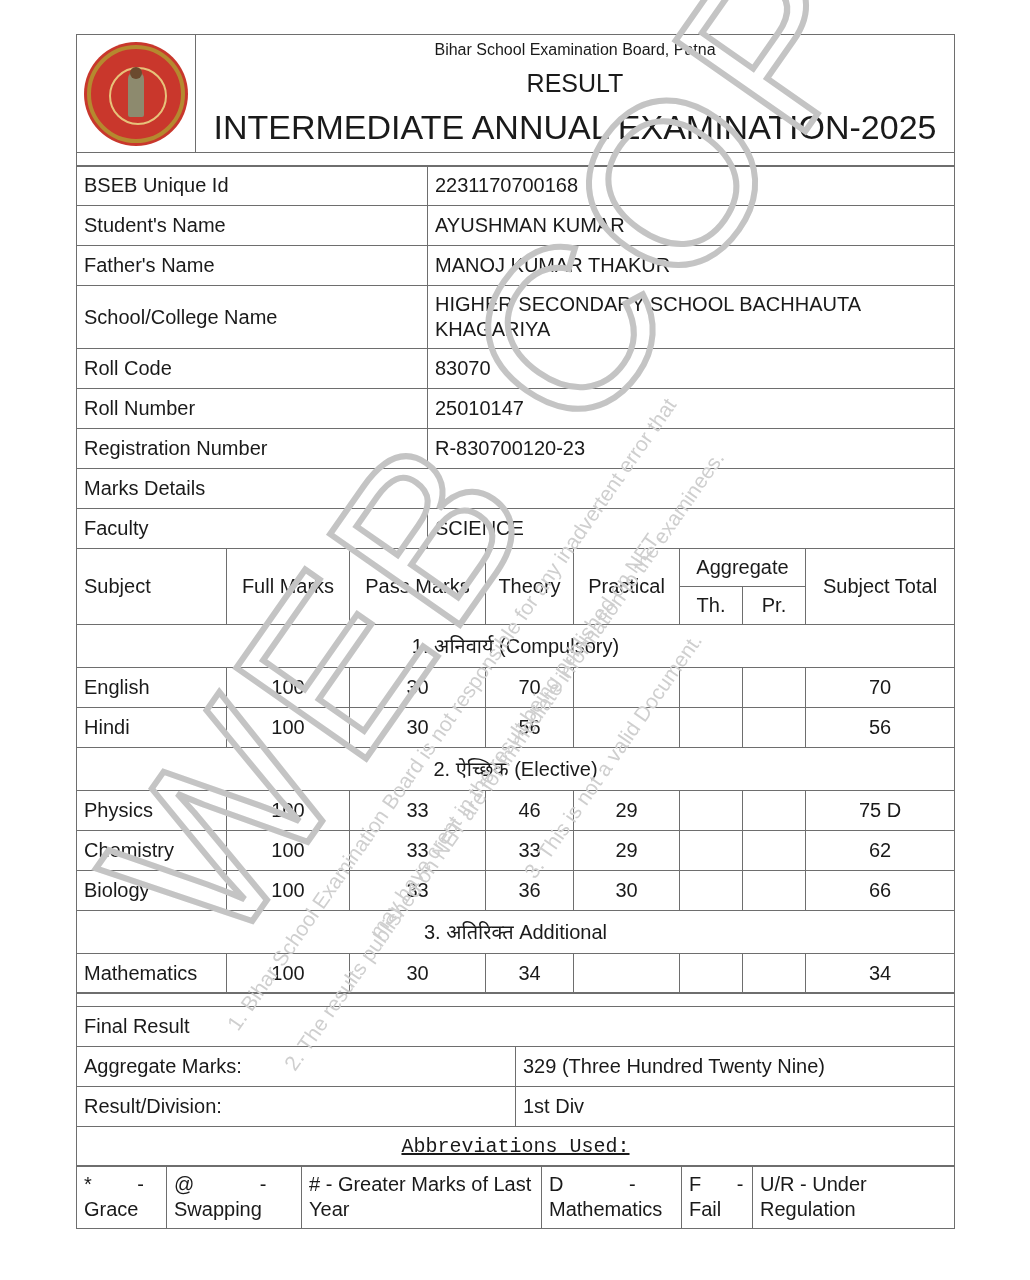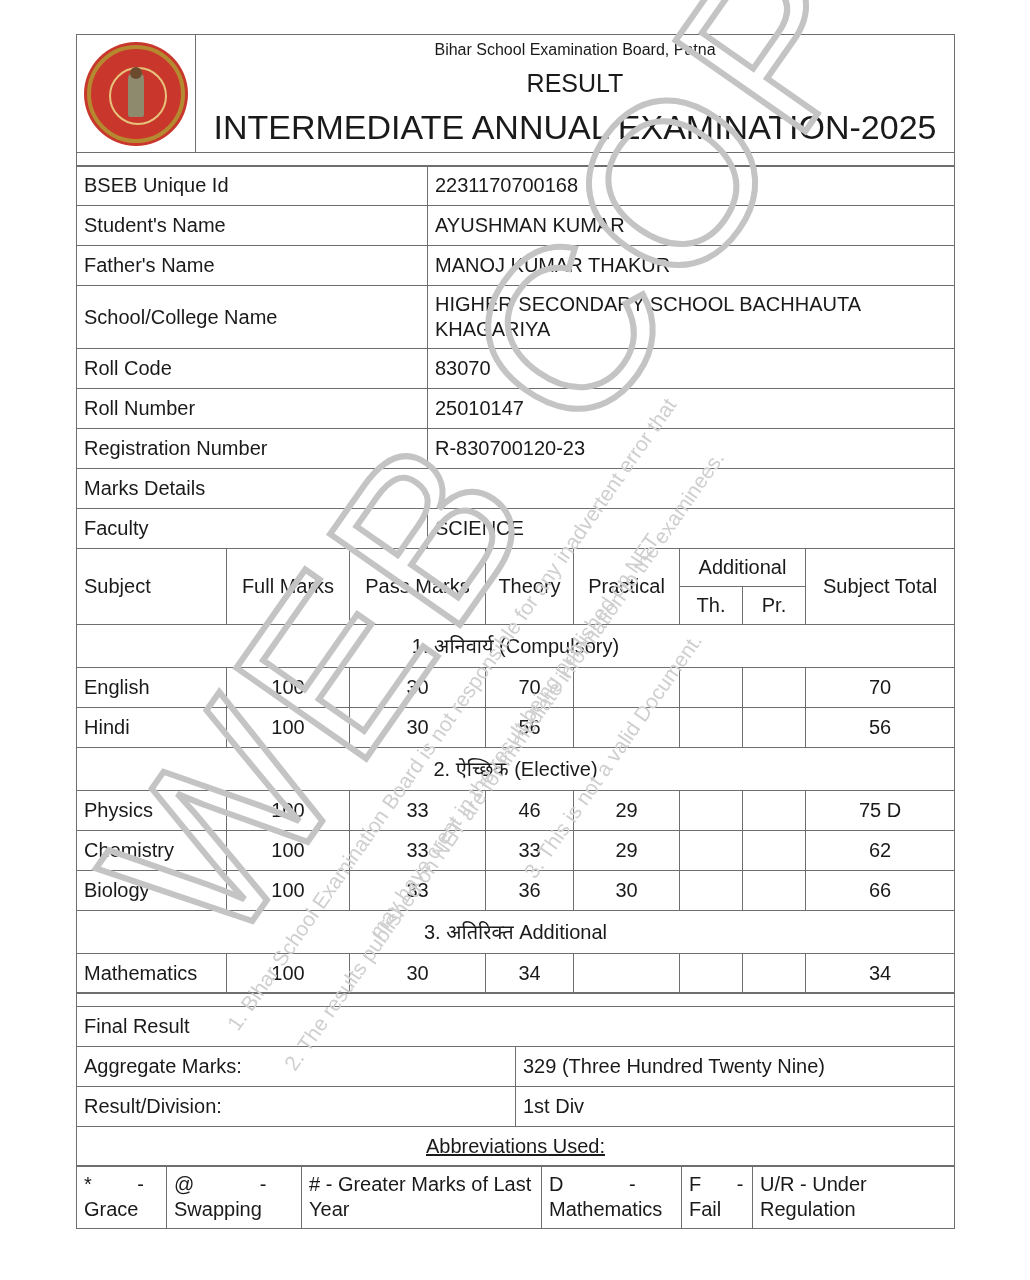--- a/index.html
+++ b/index.html
@@ -17,21 +17,21 @@
   .gap td { height:13px; }
   .info td { height:39px; }
   .info td.lbl { width:336px; }
   .info tr.tall td { height:62px; line-height:25px; }
   .marks td { height:39px; }
   .marks .head td { height:37px; }
   .num { text-align:center; }
   .sec td { height:42px;text-align:center; }
   .abbr td { height:62px; line-height:25px; vertical-align:middle; }
   .center { text-align:center; }
-  .underline { text-decoration:underline; }
+  .underline { text-decoration:underline;font-family:Liberation Mono, monospace; }
   .wm { position:absolute; left:0; top:0; width:1030px; height:1280px; pointer-events:none; }
   .logo { width:90px; height:90px; border-radius:50%; background:#c9372c; border:4px solid #b5892f; margin:0 auto;
           position:relative; box-shadow:0 0 0 3px #c9372c; }
   .logo .inner { position:absolute; left:18px; top:18px; width:54px; height:54px; border-radius:50%; border:2px solid #e7c27a; }
   .logo .fig { position:absolute; left:37px; top:22px; width:16px; height:46px; background:#8d8a6e; border-radius:8px 8px 2px 2px; }
   .logo .head { position:absolute; left:39px; top:18px; width:12px; height:12px; border-radius:50%; background:#6b4a2e; }
 </style>
 </head>
 <body>
 
@@ -113,21 +113,21 @@
         <col style="width:63px">
         <col>
     </colgroup>
     <tbody>
         <tr class="head">
       <td rowspan="2">Subject</td>
       <td rowspan="2" class="num">Full Marks</td>
       <td rowspan="2" class="num">Pass Marks</td>
       <td rowspan="2" class="num">Theory</td>
       <td rowspan="2" class="num">Practical</td>
-      <td colspan="2" class="num">Additional</td>
+      <td colspan="2" class="num">Aggregate</td>
       <td rowspan="2" class="num">Subject Total</td>
     </tr>
     <tr class="head">
       <td class="num">Th.</td>
       <td class="num">Pr.</td>
     </tr>
     </tbody>
       <tbody id="marks-body">
         <tr class="sec">
           <td colspan="8">1. अनिवार्य (Compulsory)</td>

